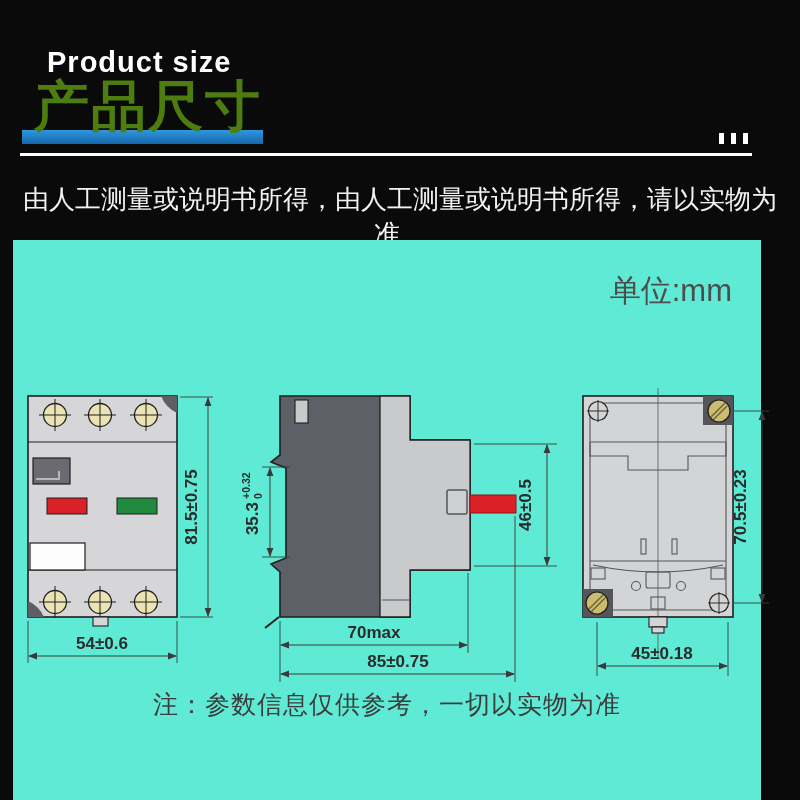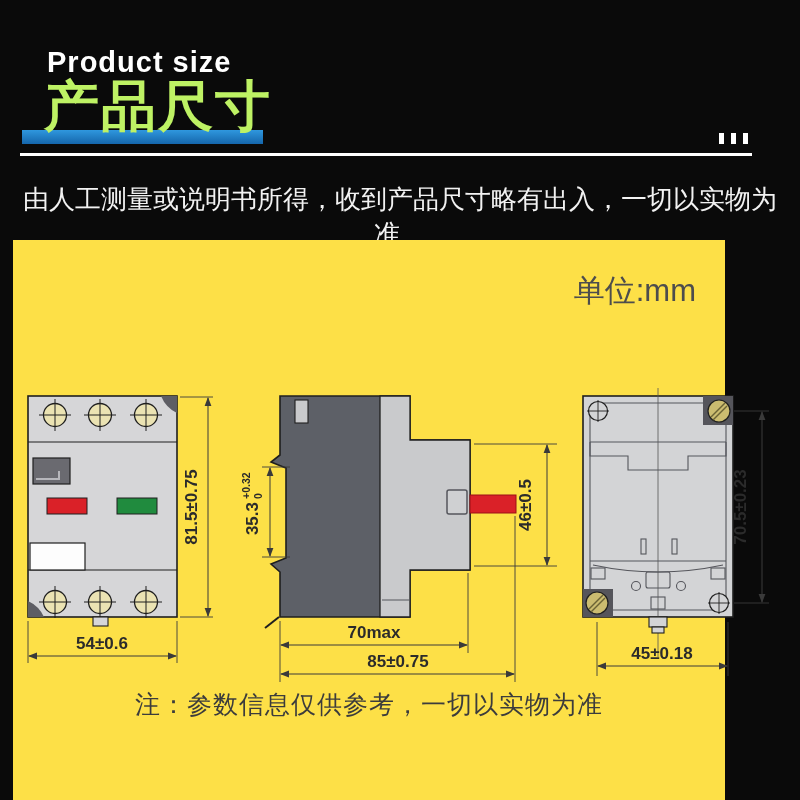--- a/index.html
+++ b/index.html
@@ -1,31 +1,31 @@
 <!DOCTYPE html>
 <html><head>
 <meta charset="utf-8">
 <style>
   html,body{margin:0;padding:0;background:#0a0a0a;}
   .page{position:relative;width:800px;height:800px;background:#0a0a0a;overflow:hidden;
         font-family:"Liberation Sans","DejaVu Sans",sans-serif;margin-top:12px;}
   
   .subtitle-en{position:absolute;left:47px;top:34px;font-size:29px;font-weight:600;
                color:#ffffff;letter-spacing:1px;}
-  .title-zh{position:absolute;left:44px;top:64px;font-size:55px;font-weight:bold;
-            color:#bef264;line-height:1.1;z-index:2;letter-spacing:2px;}
+  .title-zh{position:absolute;left:34px;top:64px;font-size:55px;font-weight:bold;
+            color:#4d7c0f;line-height:1.1;z-index:2;letter-spacing:2px;}
   .accent-bar{position:absolute;left:22px;top:118px;width:241px;height:14px;z-index:1;
               background:linear-gradient(#2f97de,#1566ac);}
   .ticks{position:absolute;left:719px;top:121px;display:flex;gap:7px;}
   .ticks span{display:block;width:5px;height:11px;background:#ffffff;}
   .hr-line{position:absolute;left:20px;top:141px;width:732px;height:3px;background:#ffffff;}
   .notice{position:absolute;left:0;top:170px;width:100%;text-align:center;
           font-size:26px;color:#f2f2f2;}
   
-  .panel{position:absolute;left:13px;top:228px;width:712px;height:560px;background:#fde047;}
+  .panel{position:absolute;left:13px;top:228px;width:712px;height:560px;background:#5eead4;padding-left:36px;}
   .unit{position:absolute;right:29px;top:30px;font-size:31px;color:#4d4d4d;}
   .footnote{position:absolute;left:0;top:448px;width:100%;text-align:center;
             font-size:25px;color:#3c3c3c;letter-spacing:1px;}
   .drawing{position:absolute;left:0;top:0;}
   svg text{font-family:"Liberation Sans","DejaVu Sans",sans-serif;}
   .dim-label{font-size:17px;font-weight:700;fill:#2b2b2b;}
   .dim-tol{font-size:10.5px;font-weight:700;fill:#2b2b2b;}
   .dimline{stroke:#3a3a3a;stroke-width:1;fill:none;}
   .extline{stroke:#3a3a3a;stroke-width:0.9;fill:none;}
   .arrow{fill:#3a3a3a;stroke:none;}
@@ -38,21 +38,21 @@
 
   <div class="subtitle-en">Product size</div>
   <div class="accent-bar"></div>
   <div class="title-zh">产品尺寸</div>
   <div class="ticks">
       <span></span>
       <span></span>
       <span></span>
     </div>
   <div class="hr-line"></div>
-  <div class="notice">由人工测量或说明书所得，收到产品尺寸略有出入，一切以实物为准。</div>
+  <div class="notice">由人工测量或说明书所得，由人工测量或说明书所得，请以实物为准。</div>
 
   <div class="panel">
     <div class="unit">单位:mm</div>
 
     <svg class="drawing" width="774" height="560" viewBox="13 228 774 560" xmlns="http://www.w3.org/2000/svg">
 
       <g>
         <rect x="28" y="384" width="149" height="221" fill="#d6d6d8" stroke="#1f1f1f" stroke-width="1.6"></rect>
         <path d="M161,384 Q166,396 177,401 L177,384 Z" fill="#5e5e64"></path>
         <path d="M28,589 Q39,594 44,605 L28,605 Z" fill="#5e5e64"></path>

